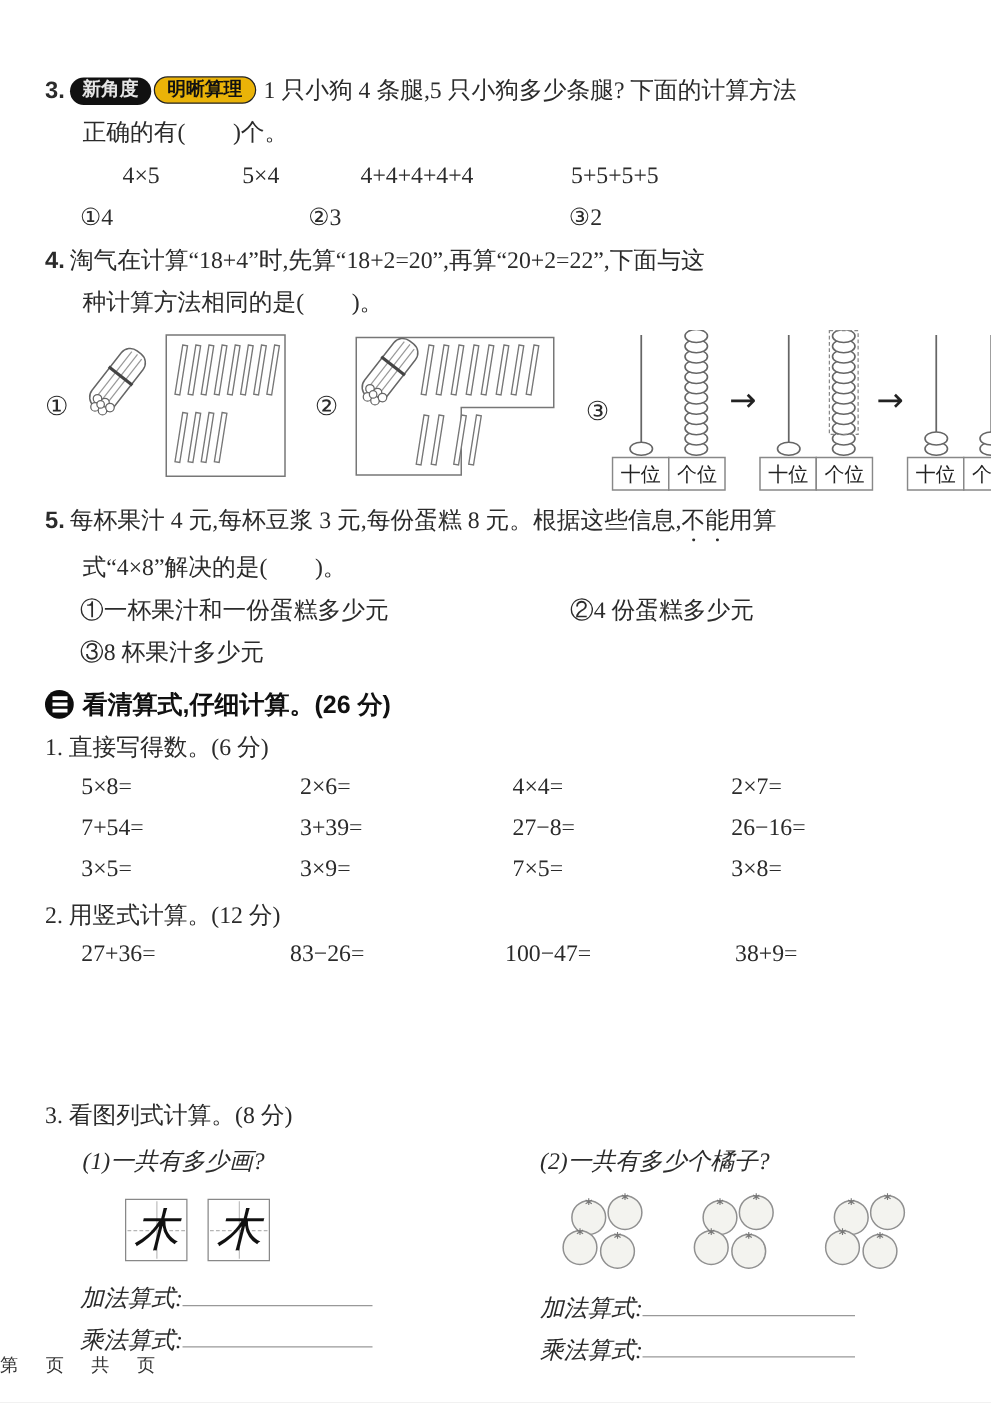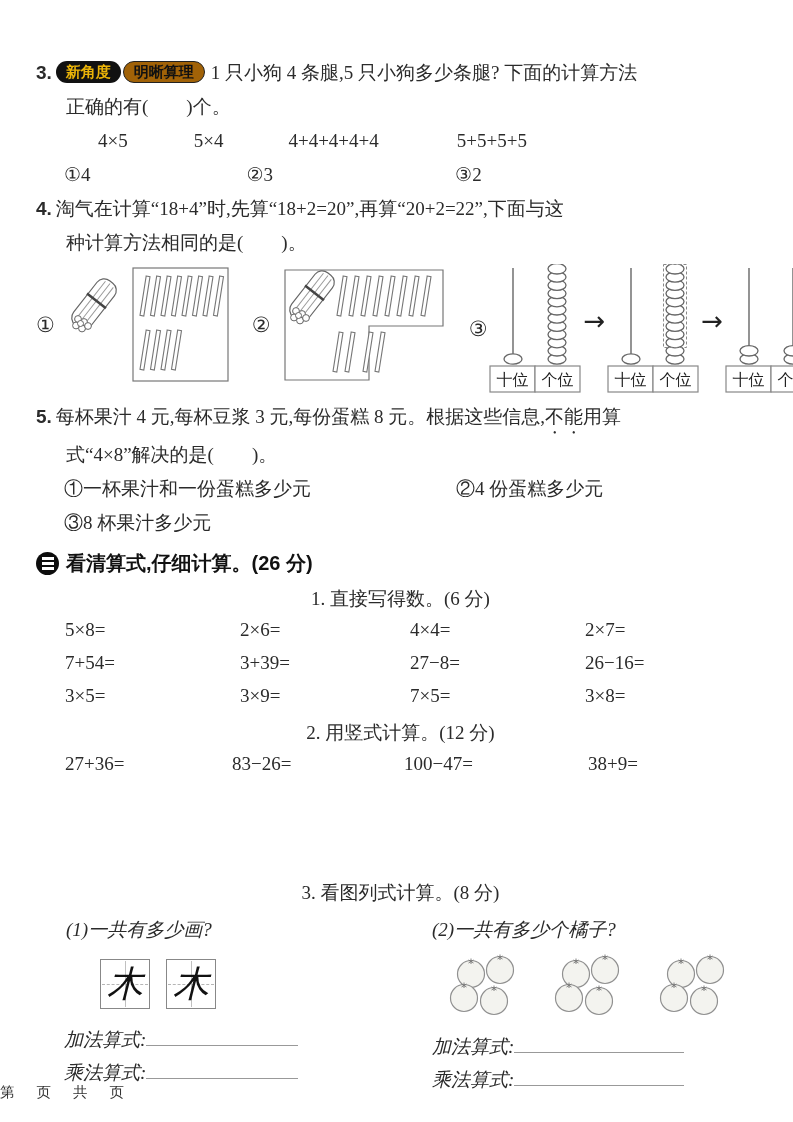--- a/index.html
+++ b/index.html
@@ -18,27 +18,27 @@
 
   .qline { line-height:34px; }
   .qnum {
     font-family:"Liberation Sans","DejaVu Sans",sans-serif;
     font-weight:bold; font-size:19px; margin-right:4px;
   }
   .indent { padding-left:30px; }
 
   
   .badge-dark {
-    display:inline-block; background:#111; color:#eab308;
-    font-family:Liberation Serif, serif;
+    display:inline-block; background:#111; color:#e5e5e5;
+    font-family:Liberation Mono, monospace;
     font-weight:bold; font-size:15px; line-height:22px;
     padding:0 10px; border-radius:11px; vertical-align:2px; margin-right:2px;
   }
   .badge-light {
-    display:inline-block; background:#a16207; color:#111;
+    display:inline-block; background:#eab308; color:#111;
     font-family:"Liberation Sans","DejaVu Sans",sans-serif;
     font-weight:bold; font-size:15px; line-height:20px;
     padding:0 10px; border:1.5px solid #222; border-radius:11px;
     vertical-align:2px; margin-right:6px;
   }
 
   .expr-row { display:flex; line-height:34px; }
   .opt-row  { display:flex; line-height:34px; }
 
   
@@ -62,21 +62,21 @@
   .sec-icon {
     width:23px; height:23px; border-radius:50%; background:#0d0d0d;
     display:flex; flex-direction:column; align-items:center; justify-content:center;
     gap:2.5px; margin-right:7px; flex:0 0 auto;
   }
   .sec-icon i { display:block; width:12px; height:2.5px; background:#fff; }
   .sec-title {
     font-family:"Liberation Sans","DejaVu Sans",sans-serif;
     font-weight:bold; font-size:20px; color:#111;
   }
-  .sub-title { line-height:32px; margin-top:2px;text-align:center; }
+  .sub-title { line-height:32px; margin-top:2px; }
 
   
   .calc-grid {
     display:grid; grid-template-columns:175px 170px 175px auto;
     padding-left:29px; row-gap:11px; margin:4px 0 10px 0;
   }
   .calc-row4 {
     display:grid; grid-template-columns:167px 172px 184px auto;
     padding-left:29px; margin:4px 0 0 0;
   }

